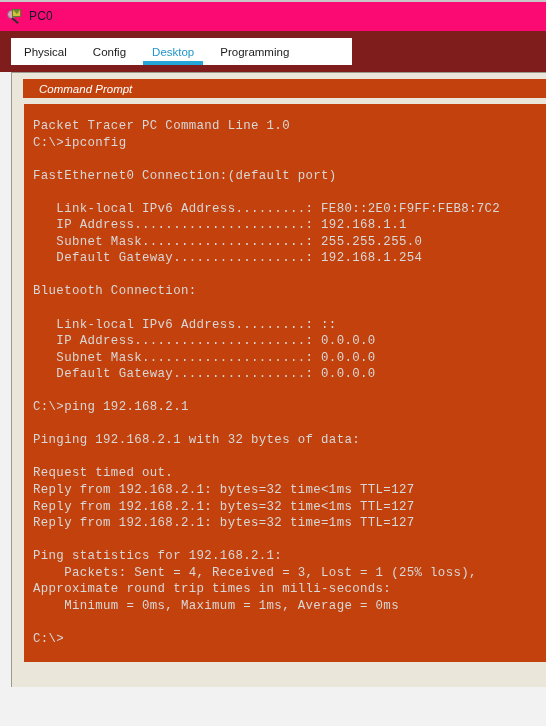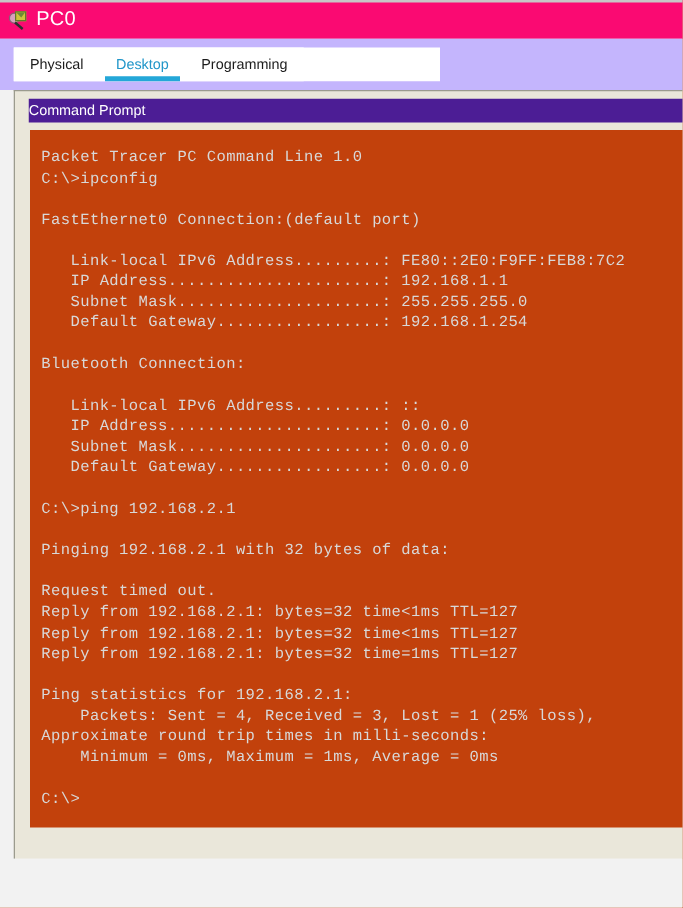--- a/index.html
+++ b/index.html
@@ -68,33 +68,33 @@
   .win-icon .pkt-box:after {
     content: "";
     position: absolute;
     left: 0; top: 0;
     width: 0; height: 0;
     border-left: 4px solid transparent;
     border-right: 3px solid transparent;
     border-top: 4px solid #6f8a33;
   }
   #title-text {
-    font-size: 16px;
-    color: #ffffff;
+    font-size: 12px;
+    color: #0f172a;
     letter-spacing: 0.2px;
     white-space: nowrap;
   }
 
   
   #tabstrip {
     position: absolute;
     top: 31px; left: 0;
     width: 546px;
     height: 41px;
-    background: #c4b5fd;
+    background: #7f1d1d;
   }
   #tabs-bg {
     position: absolute;
     top: 7px; left: 11px;
     width: 341px;
     height: 27px;
     background: #ffffff;
   }
   #tabs {
     position: absolute;
@@ -137,27 +137,28 @@
     background: #eae7da;
     box-sizing: border-box;
     border-top: 1px solid #9b9b8e;
     border-left: 1px solid #9b9b8e;
   }
   #cmd-title {
     position: absolute;
     top: 79px; left: 23px;
     width: 523px;
     height: 19px;
-    background: #4c1d95;
+    background: #c2410c;
     color: #ffffff;
     font-size: 11.5px;
     display: flex;
     align-items: center;
-    padding-left: 0;
-    box-sizing: border-box;
+    padding-left: 16px;
+    box-sizing: border-box;
+    font-style: italic;
   }
 
   
   #terminal-frame {
     position: absolute;
     top: 104px; left: 24px;
     width: 522px;
     height: 558px;
     background: #c2410c;
     overflow: hidden;
@@ -198,20 +199,23 @@
   </span>
   <span id="title-text">PC0</span>
 </div>
 
 <div id="tabstrip">
   <div id="tabs-bg"></div>
   <div id="tabs">
     <div class="tab">
       <span>Physical</span>
     </div>
+    <div class="tab">
+      <span>Config</span>
+    </div>
     <div class="tab active">
       <span>Desktop</span>
     </div>
     <div class="tab">
       <span>Programming</span>
     </div>
   </div>
 </div>
 
 <div id="panel"></div>

